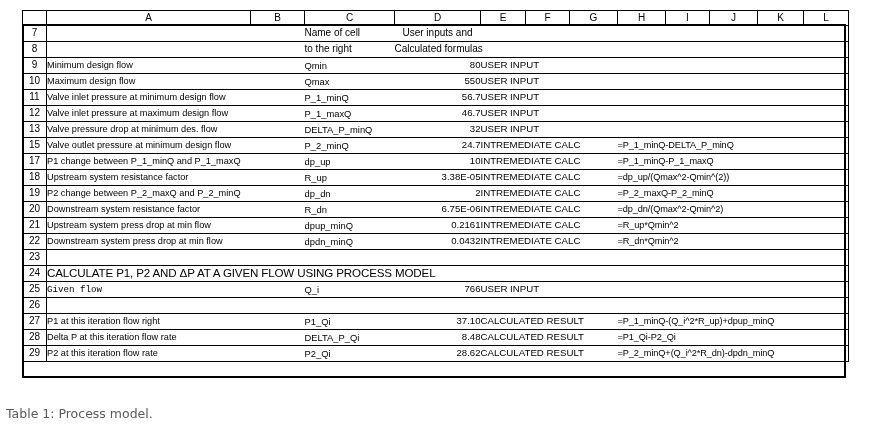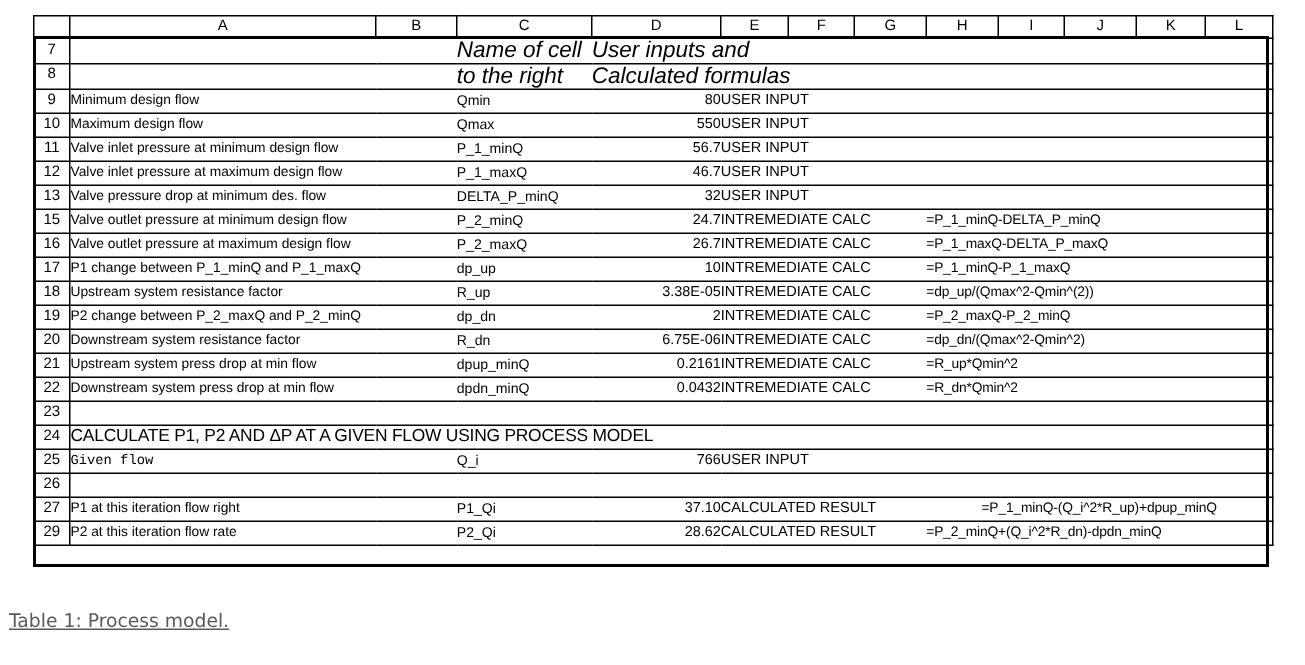--- a/index.html
+++ b/index.html
@@ -67,21 +67,21 @@
   }
   tr.datarow td.bodyleft {
     border-left: 1px solid #000;
   }
 
   .pad-l { padding-left: 3px; }
   .right { text-align: right; padding-right: 2px; }
   .left  { text-align: center; }
   .b { font-weight: bold; font-family: Liberation Mono, monospace; }
 
-  .hdrtext { font-weight: bold; font-size: 15px; padding-left: 3px; font-style: italic; }
+  .hdrtext { font-weight: bold; font-size: 10px; padding-left: 3px; }
   .formula { font-weight: bold; font-size: 9.2px; padding-left: 4px; letter-spacing: -0.1px; }
   .formhead {
     font-weight: bold;
     font-size: 12.5px;
     text-decoration: underline;
     padding-left: 4px;
   }
   .section {
     font-weight: bold;
     font-size: 11.6px;
@@ -103,21 +103,20 @@
     box-sizing: border-box;
   }
 
   .caption {
     position: absolute;
     left: 6px;
     top: 406px;
     font-size: 12.5px;
     color: #58595b;
     font-family: "DejaVu Sans", sans-serif;
-    text-decoration: underline;
   }
 </style>
 </head>
 <body>
 
 <div class="sheet-wrap">
   <table class="grid">
     <colgroup>
       <col style="width:24px">
       <col style="width:204px">
@@ -211,28 +210,20 @@
         </tr>
         <tr class="datarow">
           <td class="rowhdr">15</td>
           <td colspan="2" class="body bodyleft pad-l">Valve outlet pressure at minimum design flow</td>
           <td class="body calcname">P_2_minQ</td>
           <td class="body right valnum">24.7</td>
           <td colspan="3" class="body calcname" style="font-size: 9.7px;">INTREMEDIATE CALC</td>
           <td colspan="5" class="body formula" style="border-right: 1px solid rgb(0, 0, 0); margin-left: 16px;">=P_1_minQ-DELTA_P_minQ</td>
         </tr>
         <tr class="datarow">
-          <td class="rowhdr">16</td>
-          <td colspan="2" class="body bodyleft pad-l">Valve outlet pressure at maximum design flow</td>
-          <td class="body calcname">P_2_maxQ</td>
-          <td class="body right valnum">26.7</td>
-          <td colspan="3" class="body calcname" style="font-size: 9.7px;">INTREMEDIATE CALC</td>
-          <td colspan="5" class="body formula" style="border-right: 1px solid rgb(0, 0, 0);">=P_1_maxQ-DELTA_P_maxQ</td>
-        </tr>
-        <tr class="datarow">
           <td class="rowhdr">17</td>
           <td colspan="2" class="body bodyleft pad-l">P1 change between P_1_minQ and P_1_maxQ</td>
           <td class="body calcname">dp_up</td>
           <td class="body right valnum">10</td>
           <td colspan="3" class="body calcname" style="font-size: 9.7px;">INTREMEDIATE CALC</td>
           <td colspan="5" class="body formula" style="border-right: 1px solid rgb(0, 0, 0);">=P_1_minQ-P_1_maxQ</td>
         </tr>
         <tr class="datarow">
           <td class="rowhdr">18</td>
           <td colspan="2" class="body bodyleft pad-l">Upstream system resistance factor</td>
@@ -302,21 +293,29 @@
           <td class="body right valnum"></td>
           <td colspan="3" class="body calcname" style="font-size: 9.7px;"></td>
           <td colspan="5" class="body formula" style="border-right: 1px solid rgb(0, 0, 0);"></td>
         </tr>
         <tr class="datarow">
           <td class="rowhdr">27</td>
           <td colspan="2" class="body bodyleft pad-l">P1 at this iteration flow right</td>
           <td class="body calcname">P1_Qi</td>
           <td class="body right valnum">37.10</td>
           <td colspan="3" class="body calcname" style="font-size: 9.7px;">CALCULATED RESULT</td>
-          <td colspan="5" class="body formula" style="border-right: 1px solid rgb(0, 0, 0); text-align: center;">=P_1_minQ-(Q_i^2*R_up)+dpup_minQ</td>
+          <td colspan="5" class="body formula" style="border-right: 1px solid rgb(0, 0, 0);">=P_1_minQ-(Q_i^2*R_up)+dpup_minQ</td>
+        </tr>
+        <tr class="datarow">
+          <td class="rowhdr">28</td>
+          <td colspan="2" class="body bodyleft pad-l">Delta P at this iteration flow rate</td>
+          <td class="body calcname">DELTA_P_Qi</td>
+          <td class="body right valnum">8.48</td>
+          <td colspan="3" class="body calcname" style="font-size: 9.7px;">CALCULATED RESULT</td>
+          <td colspan="5" class="body formula" style="border-right: 1px solid rgb(0, 0, 0);">=P1_Qi-P2_Qi</td>
         </tr>
         <tr class="datarow">
           <td class="rowhdr">29</td>
           <td colspan="2" class="body bodyleft pad-l">P2 at this iteration flow rate</td>
           <td class="body calcname">P2_Qi</td>
           <td class="body right valnum">28.62</td>
           <td colspan="3" class="body calcname" style="font-size: 9.7px;">CALCULATED RESULT</td>
           <td colspan="5" class="body formula" style="border-right: 1px solid rgb(0, 0, 0);">=P_2_minQ+(Q_i^2*R_dn)-dpdn_minQ</td>
         </tr>
       </tbody>

